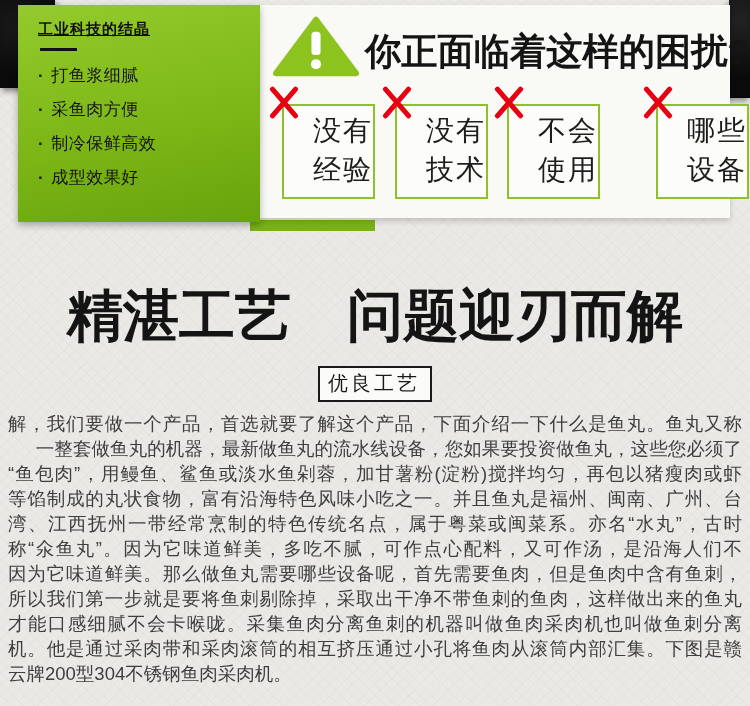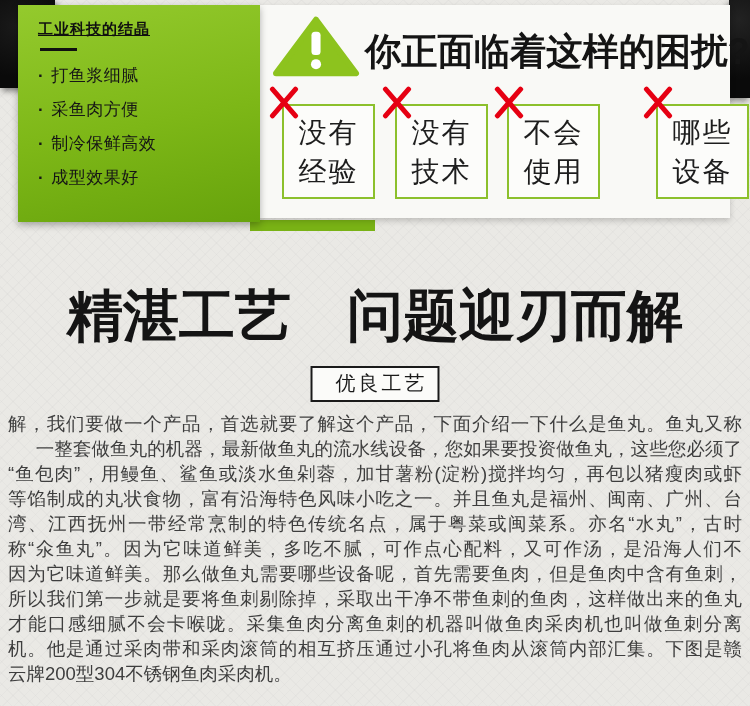--- a/index.html
+++ b/index.html
@@ -31,49 +31,50 @@
     box-sizing:border-box;padding:15px 10px 0 20px;
   }
   .panel-title{font-size:15px;font-weight:bold;color:#101010;letter-spacing:1px;text-decoration:underline;}
   .title-underline{width:37px;height:3px;background:#101010;margin:9px 0 13px 2px;}
   .feature-item{font-size:17px;color:#161616;font-weight:500;margin:0 0 11px 0;letter-spacing:.5px;}
   .bullet-dot{display:inline-block;margin-right:7px;font-weight:bold;}
   
   .white-panel{
     left:260px;top:5px;width:470px;height:213px;background:#f9f9f6;z-index:2;
     box-shadow:0 3px 6px rgba(0,0,0,.18);
+    font-family:Liberation Mono, monospace;
   }
   .warning-icon{position:absolute;left:12px;top:11px;width:88px;height:62px;}
   .warning-title{
     position:absolute;left:105px;top:22px;width:360px;
     font-size:37px;font-weight:800;color:#141414;white-space:nowrap;
     transform:scaleX(.98);transform-origin:left;
   }
   .problem-box{
     position:absolute;top:99px;width:93px;height:95px;box-sizing:border-box;
-    background:#fcfcfa;border:2px solid #8cc02c;text-align:center;padding-top:7px;
+    background:#fcfcfa;border:2px solid #8cc02c;text-align:right;padding-top:7px;
   }
   .pb1{left:22px;} .pb2{left:135px;} .pb3{left:247px;} .pb4{left:360px;margin-left:36px;}
   .problem-line{font-size:28px;line-height:39px;color:#1d1d1d;letter-spacing:2px;font-weight:500;}
   .x-mark{position:absolute;left:-17px;top:-20px;width:34px;height:34px;}
   .x-mark::before,.x-mark::after{
     content:"";position:absolute;left:-3px;top:14px;width:40px;height:5px;
     background:#e60012;border-radius:2px;
   }
   .x-mark::before{transform:rotate(49deg);}
   .x-mark::after{transform:rotate(-49deg);}
   
   .section-heading{
     left:0;top:279px;width:750px;text-align:center;z-index:1;
     font-size:56px;font-weight:700;color:#141414;letter-spacing:0;
   }
   .craft-badge{
     top:366px;left:50%;transform:translateX(-50%);z-index:1;
     border:2px solid #1a1a1a;background:#fbfbf9;color:#1a1a1a;
-    font-size:20px;letter-spacing:3px;padding:2px 10px 3px 23px;white-space:nowrap;
+    font-size:20px;letter-spacing:3px;padding:2px 10px 3px 8px;white-space:nowrap;
   }
   
   .article{left:8px;top:411px;width:734px;z-index:1;}
   .article-line{
     height:25px;line-height:25px;font-size:18.5px;color:#3e3e3e;
     text-align:justify;text-align-last:justify;white-space:nowrap;overflow:visible;
   }
   .article-line.first{text-indent:1.5em;}
   .article-line.last{text-align:center;text-align-last:left;}
 </style>

